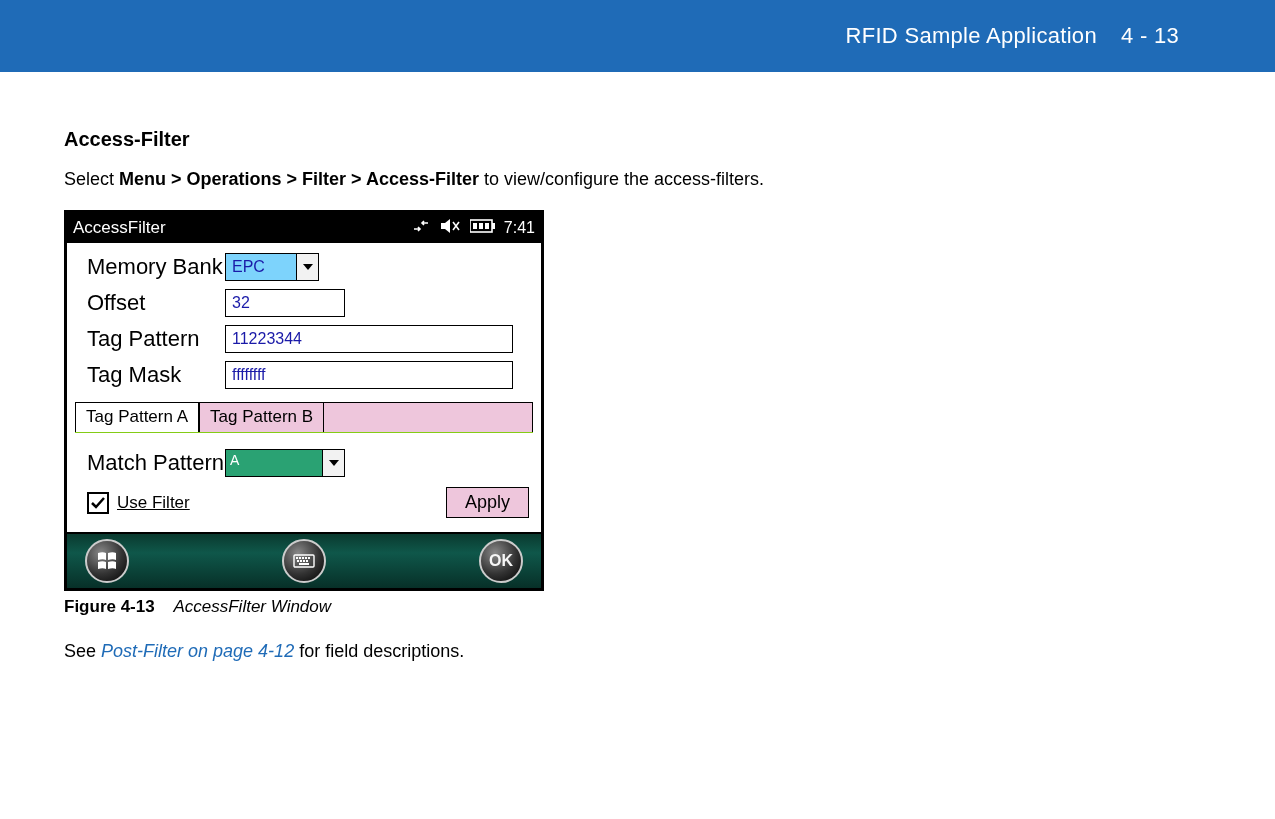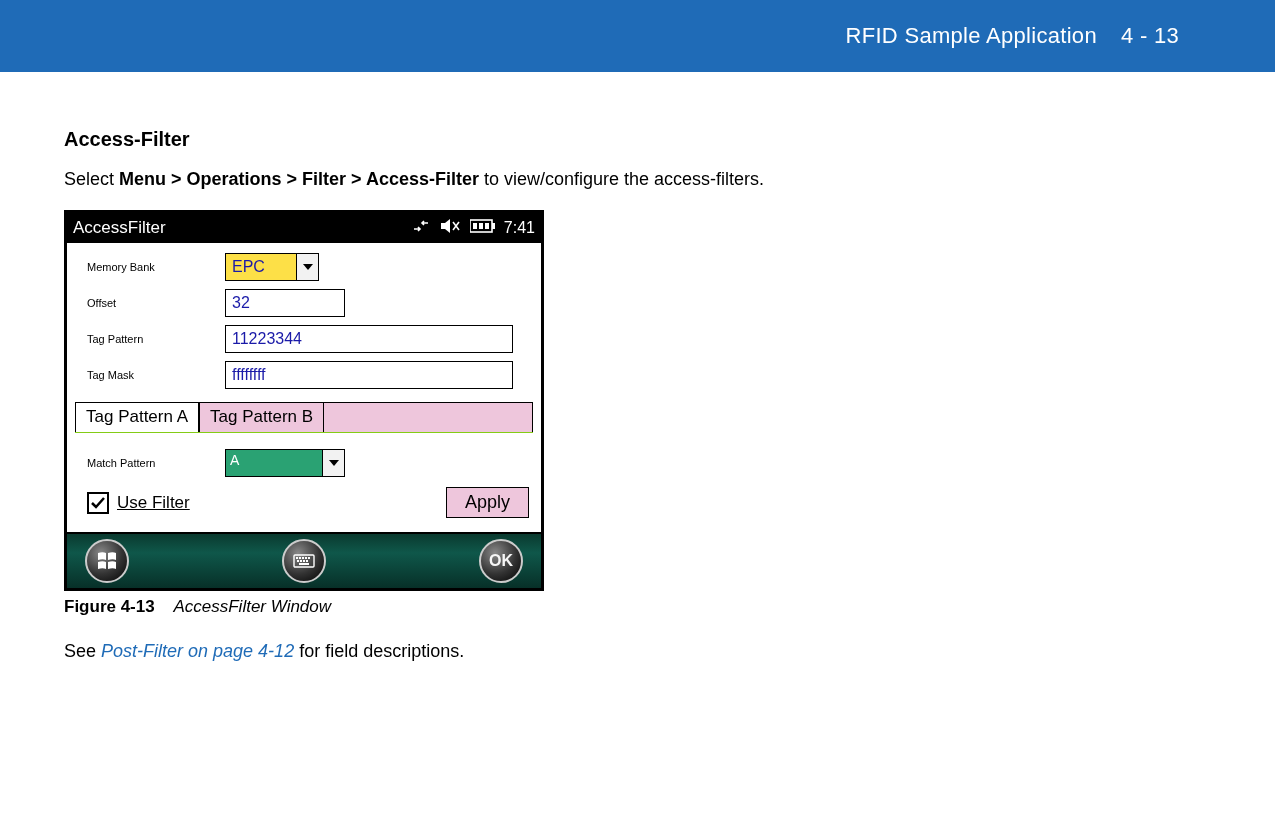--- a/index.html
+++ b/index.html
@@ -68,30 +68,30 @@
     padding: 10px 8px 6px 8px;
   }
   .form-row {
     display: flex;
     align-items: center;
     margin-bottom: 8px;
   }
   .form-label {
     width: 150px;
     font-family: Tahoma, Arial, sans-serif;
-    font-size: 11px;
+    font-size: 22px;
     color: #000;
     padding-left: 12px;
   }
   .select-box {
     display: flex;
     align-items: stretch;
     border: 1.5px solid #000;
     height: 28px;
-    background: #fde047;
+    background: #7dd3fc;
   }
   .select-text {
     padding: 2px 6px;
     font-family: Tahoma, Arial, sans-serif;
     font-size: 16px;
     color: #1a1aa8;
     display: flex;
     align-items: center;
   }
   .select-btn {

